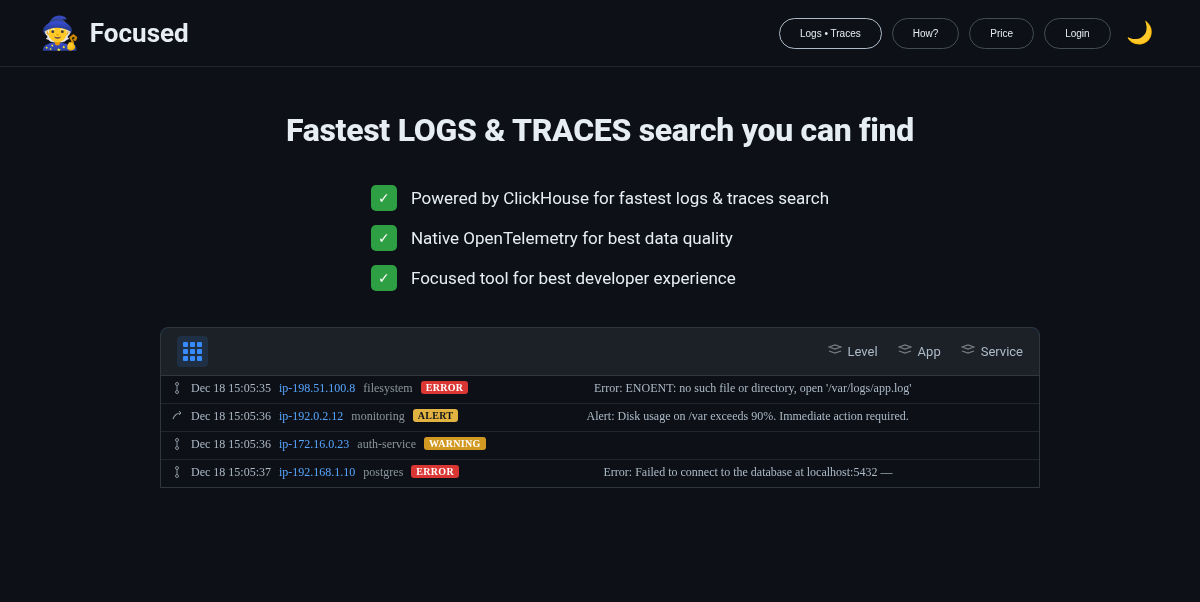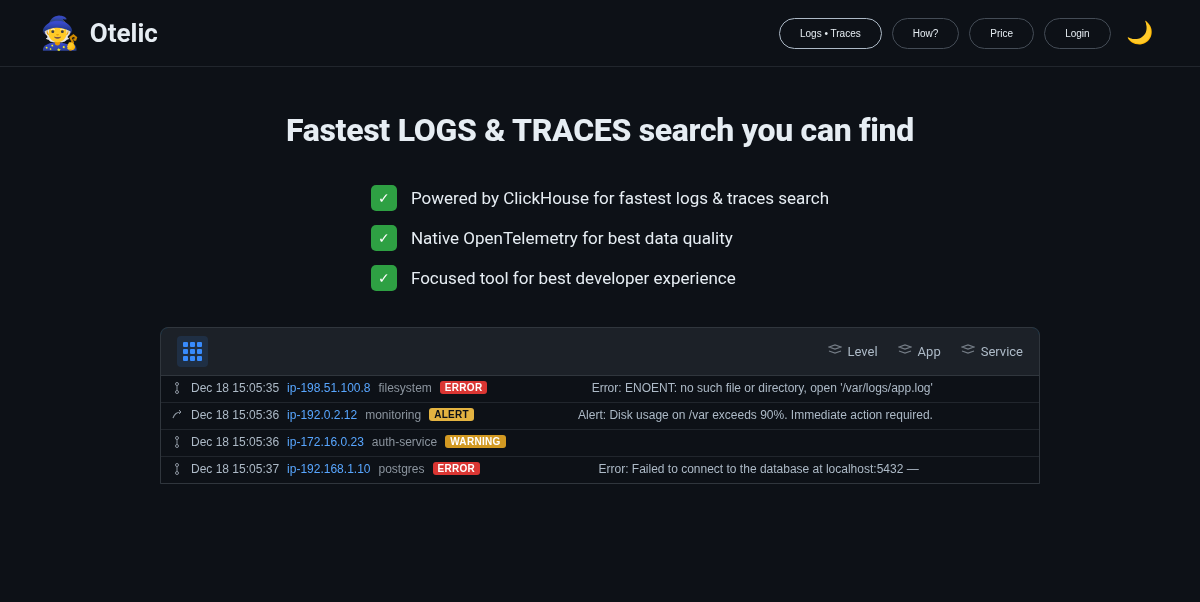--- a/index.html
+++ b/index.html
@@ -179,21 +179,21 @@
       cursor: pointer;
     }
 
     .toolbar-item svg {
       opacity: 0.8;
     }
 
     
     .log-rows {
       background: #0d1117;
-      font-family: Liberation Sans, sans-serif;
+      font-family: Liberation Serif, serif;
       font-size: 12px;
     }
 
     .log-row {
       display: flex;
       align-items: flex-start;
       padding: 5px 10px;
       border-bottom: 1px solid #21262d;
       gap: 8px;
     }
@@ -260,21 +260,21 @@
       overflow: hidden;
       text-overflow: ellipsis;
     }
   </style>
 </head>
 <body>
 
 <nav>
   <div class="nav-logo">
     <span class="nav-logo-icon">🧙</span>
-    <span class="nav-logo-text">Otelic</span>
+    <span class="nav-logo-text">Focused</span>
   </div>
   <div class="nav-links">
     <button class="nav-btn nav-btn-active">Logs • Traces</button>
     <button class="nav-btn">How?</button>
     <button class="nav-btn">Price</button>
     <button class="nav-btn">Login</button>
     <button class="theme-toggle">🌙</button>
   </div>
 </nav>
 

